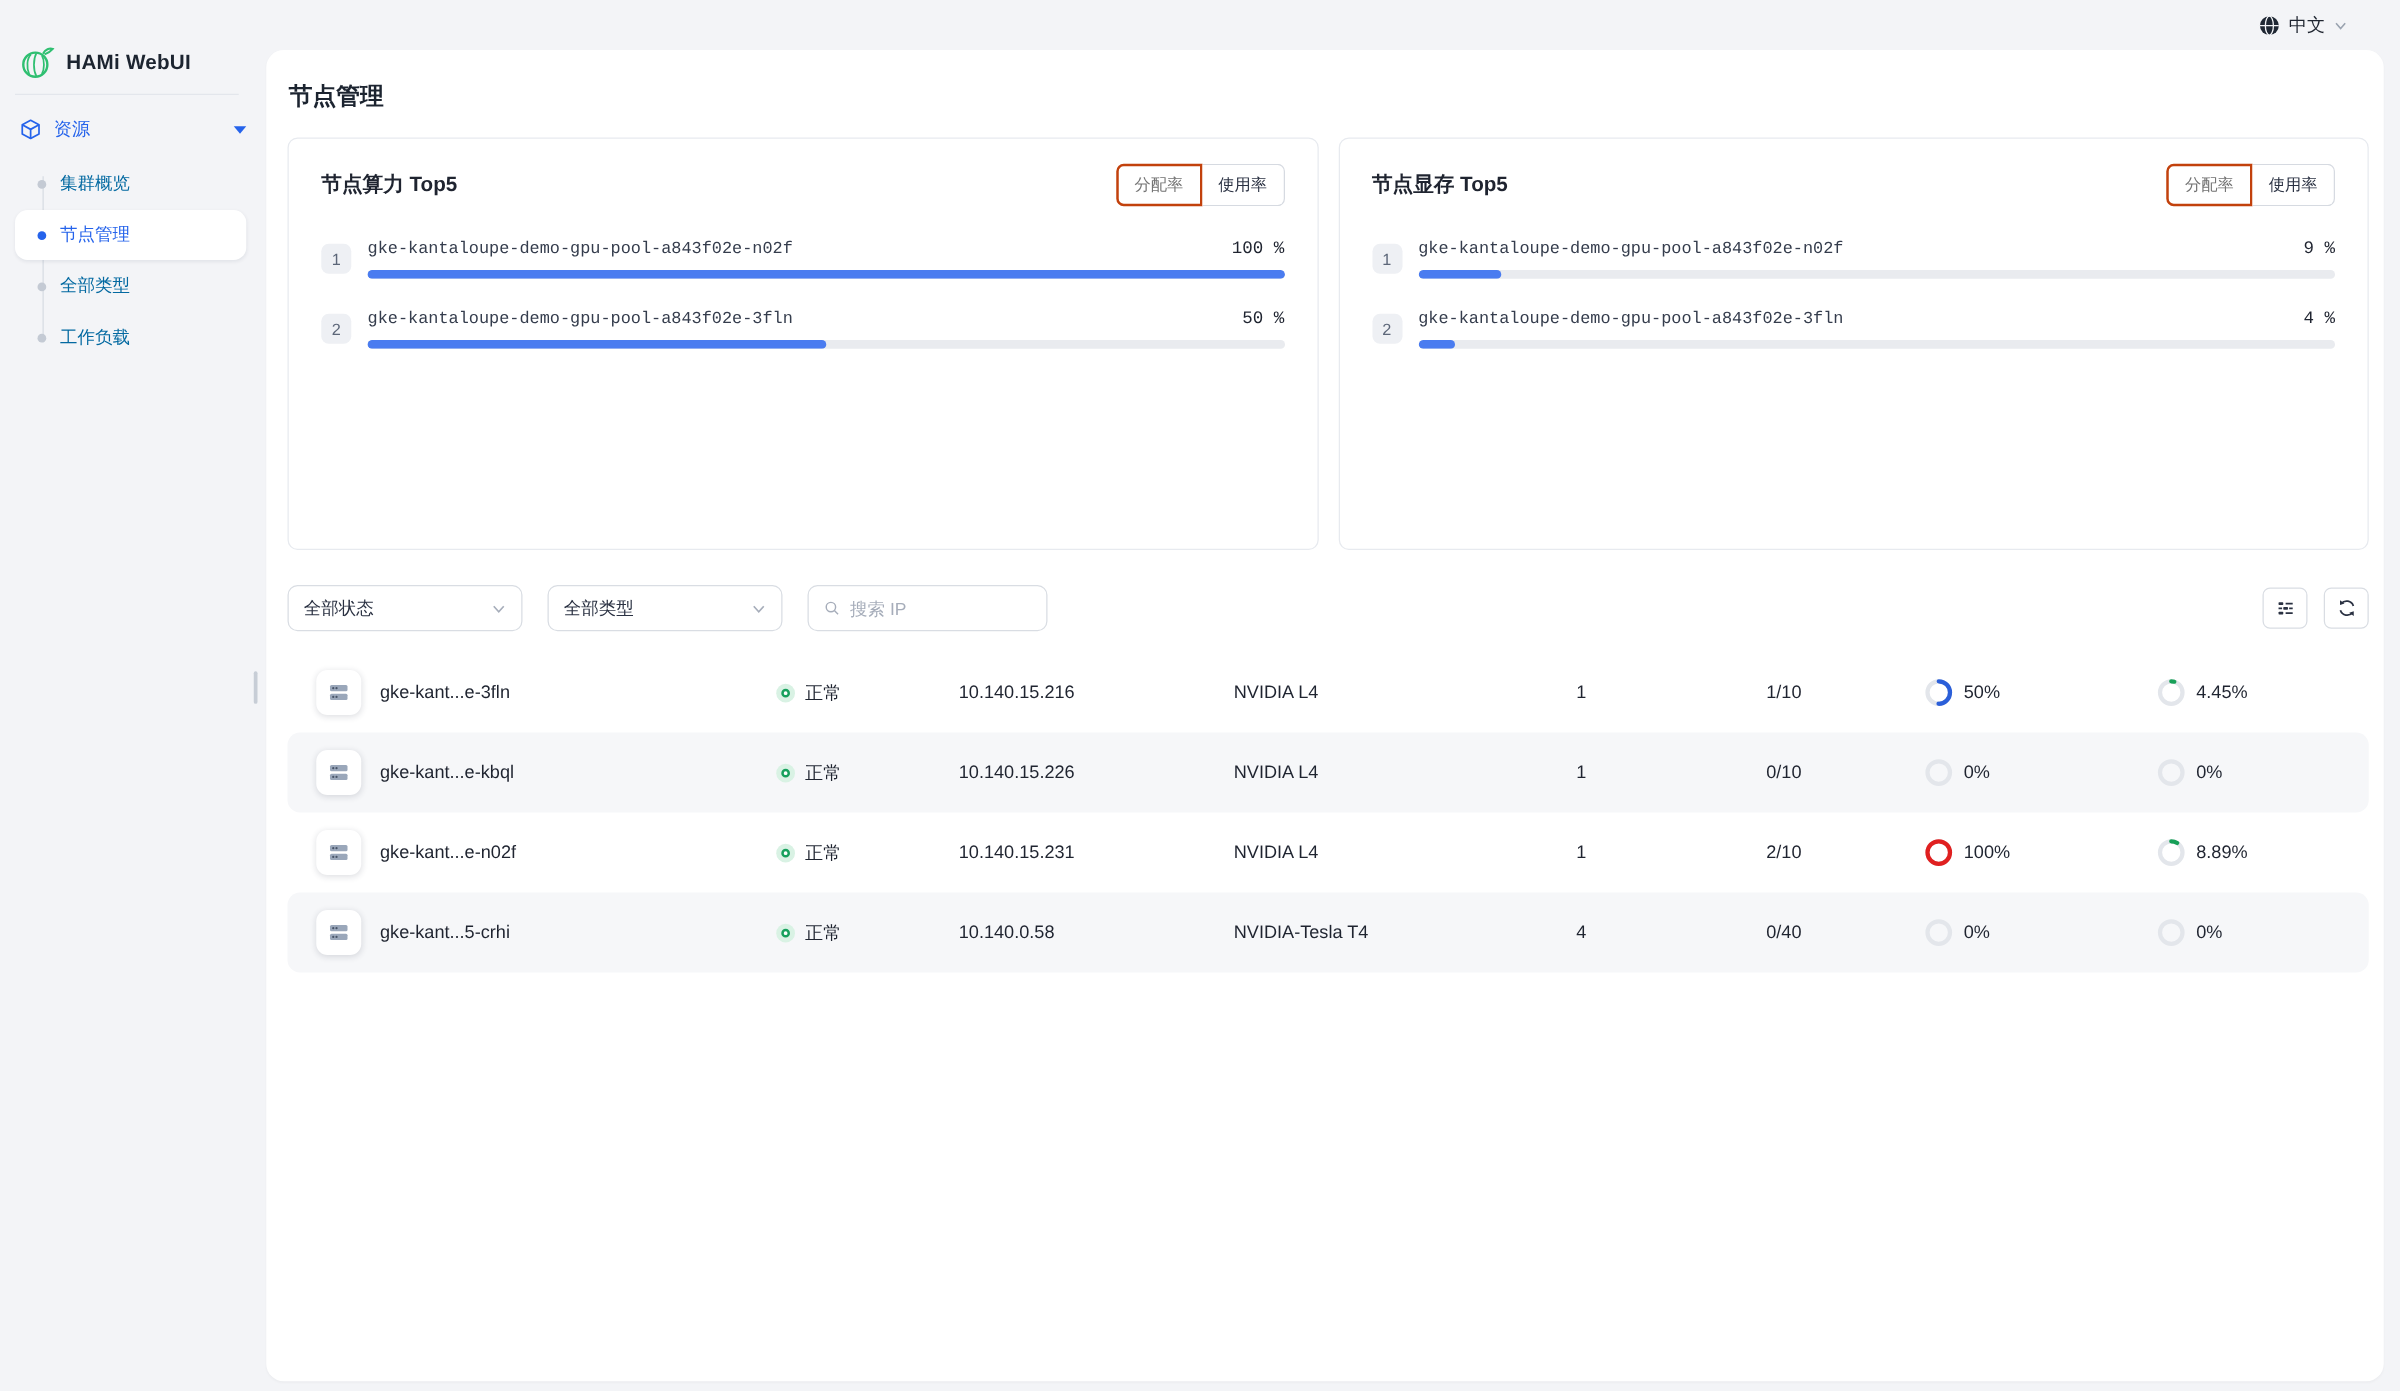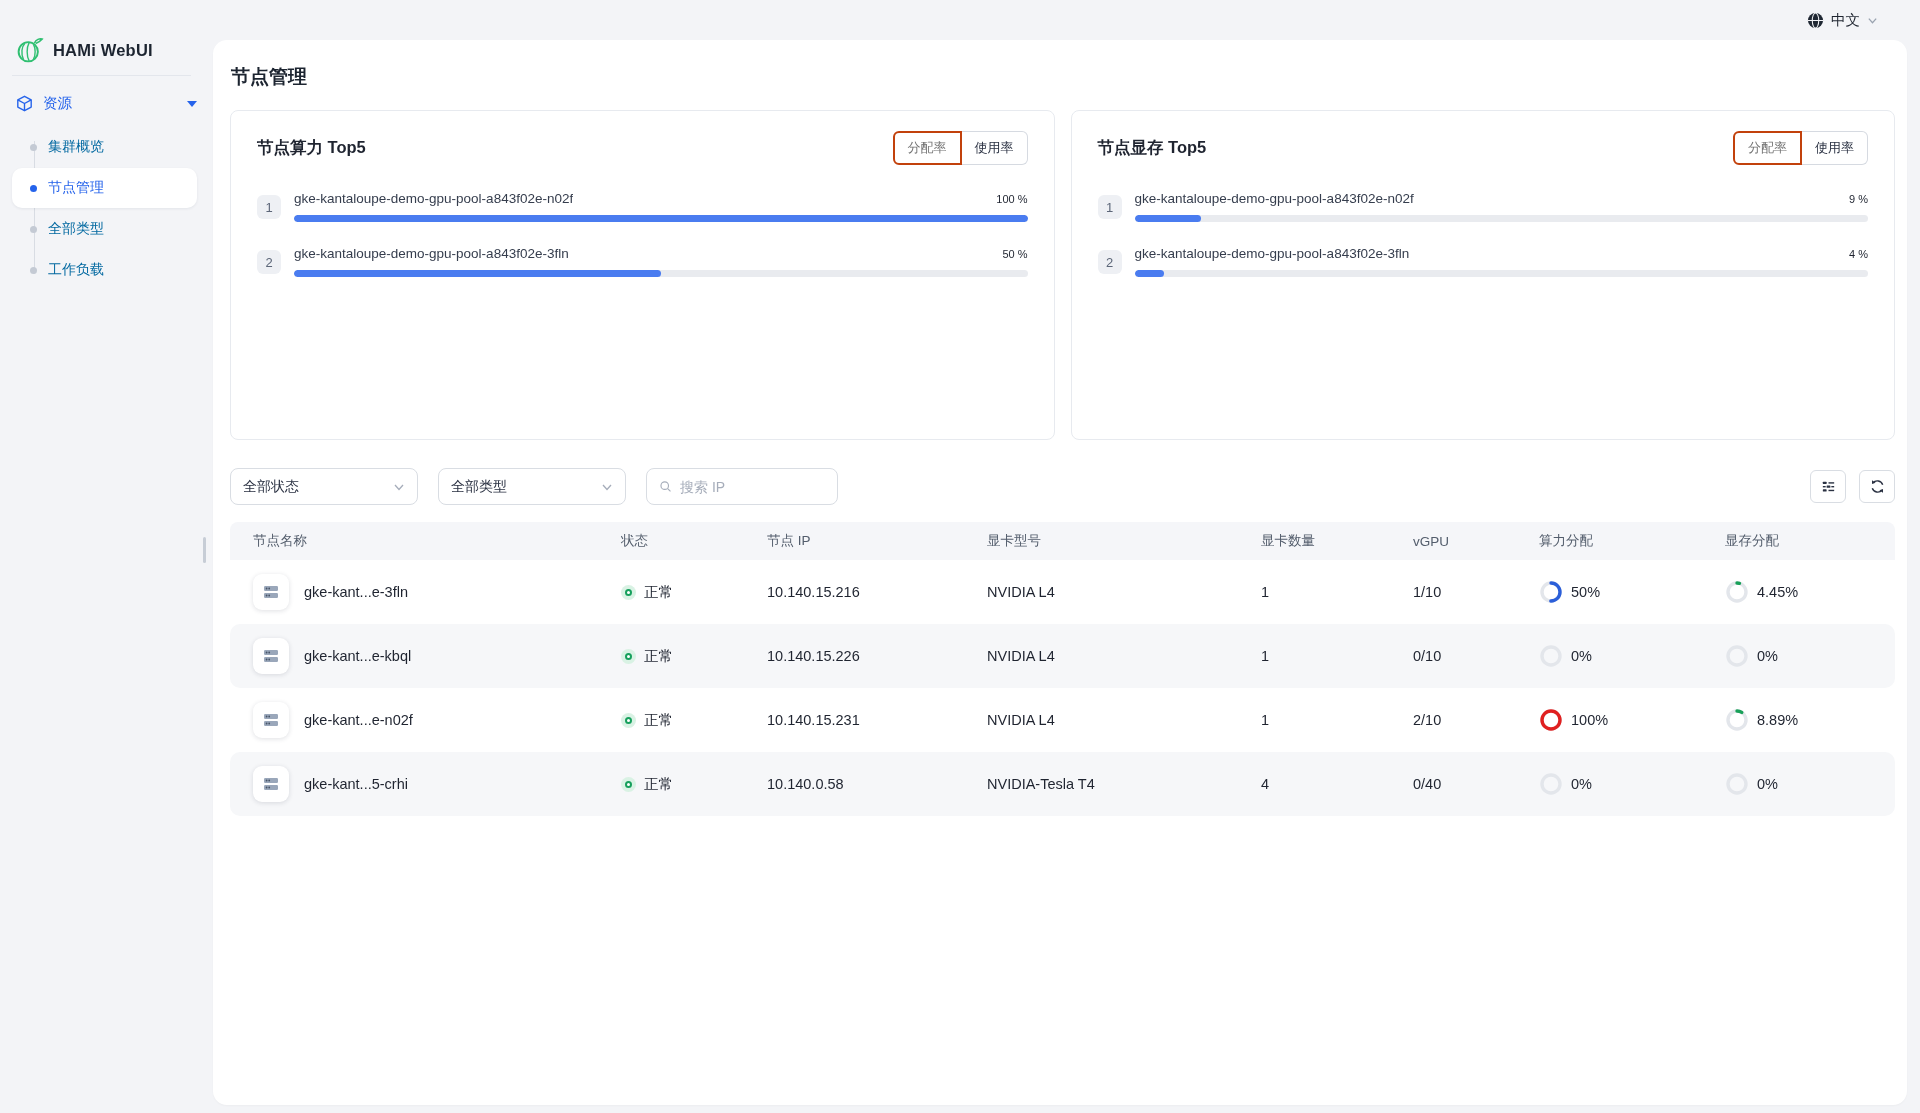--- a/index.html
+++ b/index.html
@@ -47,23 +47,23 @@
   .card-head { display:flex; align-items:center; justify-content:space-between; }
   .toggle { display:flex; }
   .t-btn { border:1px solid #d6dae1; background:#fff; padding:6px 13px; font-size:13px; color:#2a3142; cursor:pointer; font-family:inherit; }
   .t-btn:first-child { border-radius:6px 0 0 6px; }
   .t-btn:last-child { border-radius:0 6px 6px 0; border-left:none; }
   .t-btn.sel { border:2px solid #c2410c; color:#737373; }
   .top5-list { margin-top:26px; }
   .top5-item { display:flex; gap:13px; margin-bottom:24px; }
   .rank-badge { width:24px; height:24px; border-radius:6px; background:#eef0f4; color:#5c6678; font-size:13px; display:grid; place-items:center; margin-top:4px; flex-shrink:0; }
   .top5-body { flex:1; min-width:0; }
-  .top5-row { display:flex; align-items:baseline; }
+  .top5-row { display:flex; align-items:baseline;font-family:Liberation Mono, monospace; }
   .top5-name { font-size:13.5px; color:#353d4d; overflow:hidden; text-overflow:ellipsis; white-space:nowrap; }
-  .top5-value { margin-left:auto; font-size:11px; color:#1f2430; padding-left:12px; flex-shrink:0; }
+  .top5-value { margin-left:auto; font-size:14px; color:#1f2430; padding-left:12px; flex-shrink:0; }
   .top5-track { height:7px; border-radius:4px; background:#e9ebef; margin-top:9px; overflow:hidden; }
   .top5-fill { height:100%; border-radius:4px; }
 
   
   .filters { display:flex; align-items:center; gap:20px; margin-top:28px; }
   .select { width:188px; height:37px; border:1px solid #d9dde3; border-radius:8px; background:#fff; display:flex; align-items:center; padding:0 12px; font-size:14px; color:#2a3142; cursor:pointer; }
   .select .chev { margin-left:auto; }
   .search-box { width:192px; height:37px; border:1px solid #d9dde3; border-radius:8px; background:#fff; display:flex; align-items:center; gap:8px; padding:0 12px; }
   .search-box input { border:none; outline:none; width:100%; font-size:14px; font-family:inherit; color:#2a3142; background:transparent; }
   .search-box input::placeholder { color:#a6adba; }
@@ -264,30 +264,20 @@
           <svg width="17" height="17" viewBox="0 0 18 18">
             <path d="M14.5 7.2 A6 6 0 0 0 4.2 5.2" fill="none" stroke="#2a3142" stroke-width="1.5"></path>
             <polygon points="3.2,2.4 3.2,6.4 7.0,5.0" fill="#2a3142"></polygon>
             <path d="M3.5 10.8 A6 6 0 0 0 13.8 12.8" fill="none" stroke="#2a3142" stroke-width="1.5"></path>
             <polygon points="14.8,15.6 14.8,11.6 11.0,13.0" fill="#2a3142"></polygon>
           </svg>
         </button>
       </div>
 
       <div class="table">
-        <div class="tgrid tbl-head">
-          <span>节点名称</span>
-          <span>状态</span>
-          <span>节点 IP</span>
-          <span>显卡型号</span>
-          <span>显卡数量</span>
-          <span>vGPU</span>
-          <span>算力分配</span>
-          <span>显存分配</span>
-        </div>
 
         <div class="tgrid tbl-row">
           <div class="cell-name">
             <span class="node-icon-box">
               <svg width="20" height="20" viewBox="0 0 20 20">
                   <rect x="3" y="4" width="14" height="5" rx="1.2" fill="#9aa7ba"></rect>
                   <rect x="3" y="11" width="14" height="5" rx="1.2" fill="#9aa7ba"></rect>
                   <circle cx="5.6" cy="6.5" r="0.9" fill="#475468"></circle>
                   <circle cx="8.2" cy="6.5" r="0.9" fill="#475468"></circle>
                   <circle cx="5.6" cy="13.5" r="0.9" fill="#475468"></circle>

